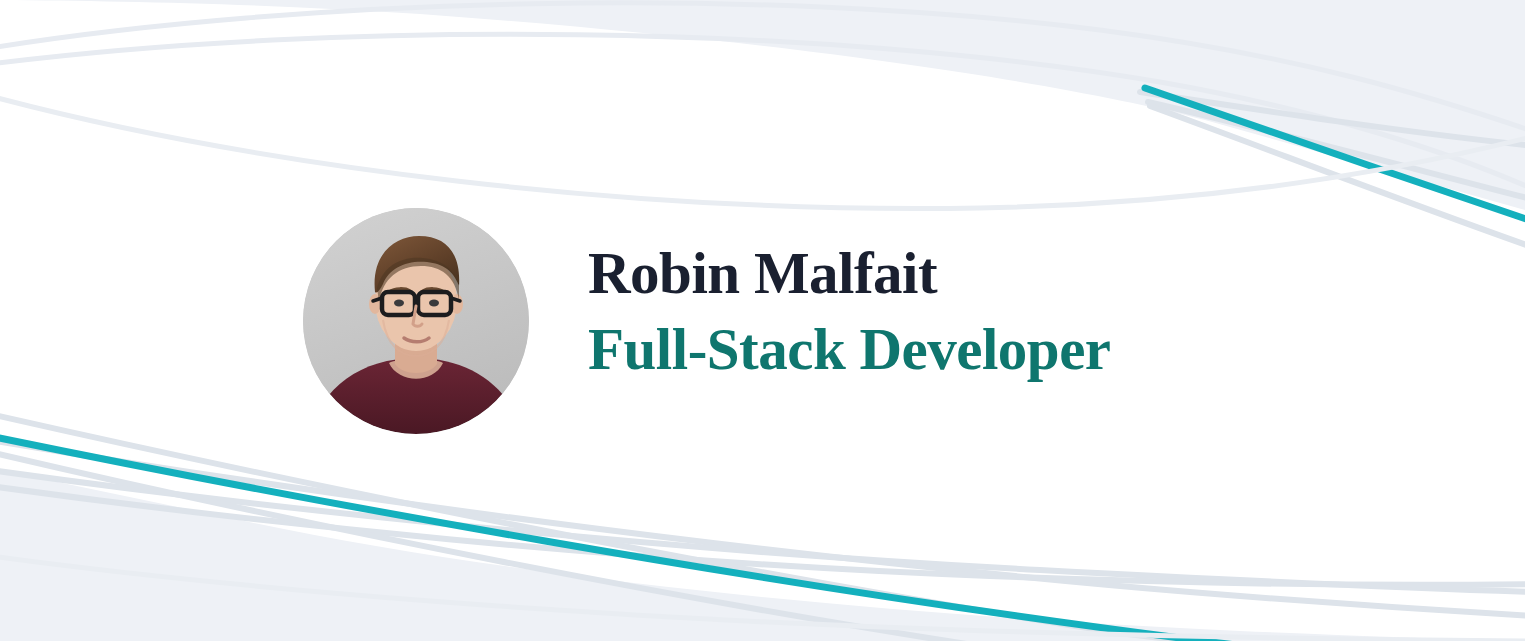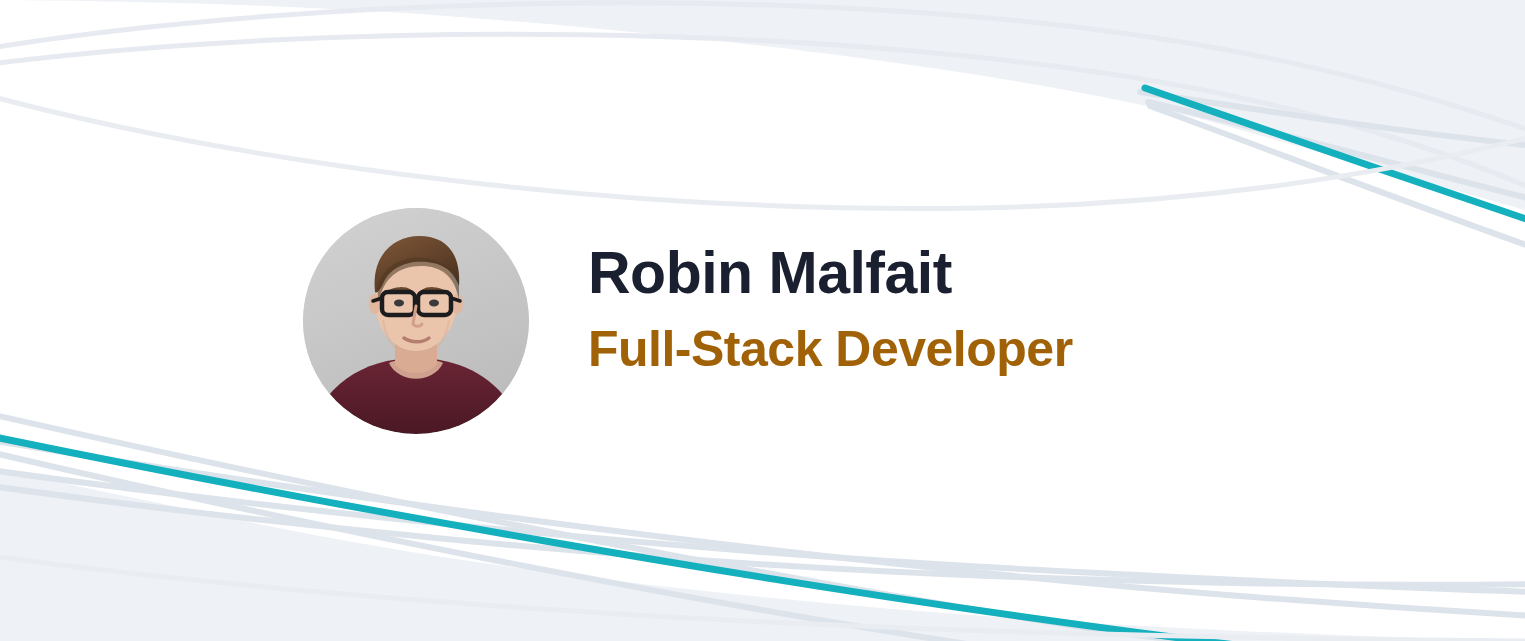--- a/index.html
+++ b/index.html
@@ -6,21 +6,21 @@
     margin: 0;
     padding: 0;
     background: #ffffff;
   }
   #banner {
     position: relative;
     width: 1525px;
     height: 641px;
     overflow: hidden;
     background: #ffffff;
-    font-family: Liberation Sans, sans-serif;
+    font-family: Liberation Serif, serif;
   }
   #decor-svg {
     position: absolute;
     inset: 0;
     width: 1525px;
     height: 641px;
     display: block;
   }
   #content {
     position: absolute;
@@ -46,25 +46,25 @@
   }
   #person-name {
     font-size: 59px;
     line-height: 74px;
     font-weight: 700;
     letter-spacing: -0.5px;
     color: #1a2030;
     white-space: nowrap;
   }
   #person-role {
-    font-size: 50px;
+    font-size: 59px;
     line-height: 78px;
     font-weight: 700;
     letter-spacing: -0.5px;
-    color: #a16207;
+    color: #0f766e;
     white-space: nowrap;
   }
 </style>
 </head>
 <body>
 
 <div id="banner">
 
   <svg id="decor-svg" viewBox="0 0 1525 641" preserveAspectRatio="none" xmlns="http://www.w3.org/2000/svg">
 

